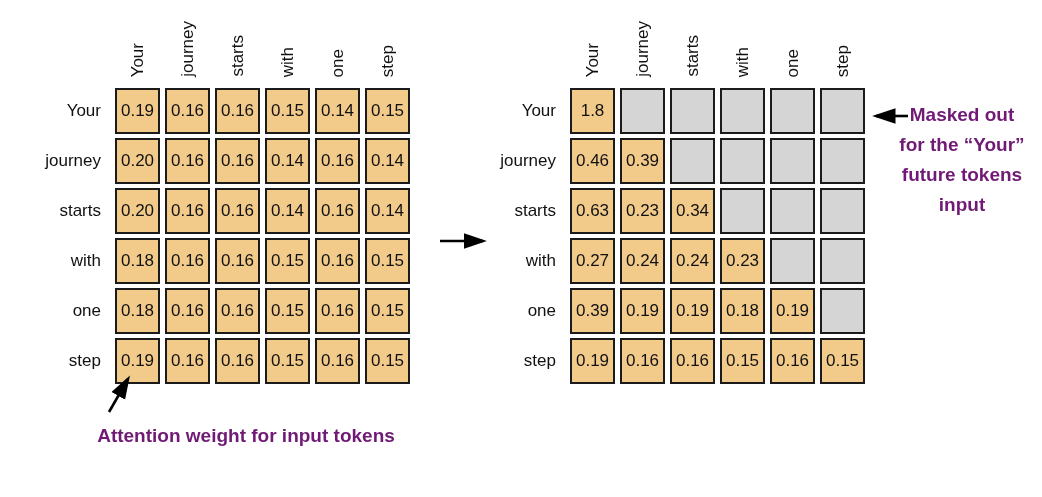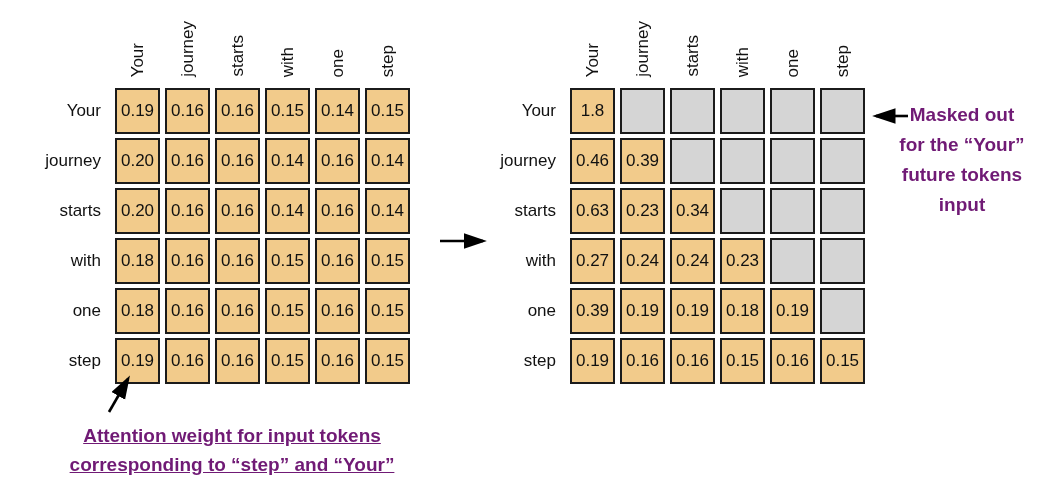--- a/index.html
+++ b/index.html
@@ -56,21 +56,21 @@
     color: #111111;
   }
   .cell.masked { background: var(--masked-fill, #D5D5D5); }
   .ann {
     position: absolute;
     font-weight: bold;
     font-size: 19px;
     color: #701a75;
     text-align: center;
   }
-  .ann-left  { left: 62px;  top: 421px; width: 340px; line-height: 29px; text-decoration: underline; }
+  .ann-left  { left: 76px;  top: 421px; width: 340px; line-height: 29px; }
   .ann-right { left: 881px; top: 100px; width: 162px; line-height: 30px; }
   .overlay {
     position: absolute;
     left: 0; top: 0;
     width: 1042px; height: 497px;
     pointer-events: none;
   }
 </style>
 </head>
 <body>
@@ -200,21 +200,20 @@
       <div class="cell">0.19</div>
       <div class="cell">0.16</div>
       <div class="cell">0.16</div>
       <div class="cell">0.15</div>
       <div class="cell">0.16</div>
       <div class="cell">0.15</div>
     </div>
 
   <div class="ann ann-left">
     <div>Attention weight for input tokens</div>
-    <div>corresponding to “step” and “Your”</div>
   </div>
 
   <div class="ann ann-right">
     <div>Masked out</div>
     <div>for the “Your”</div>
     <div>future tokens</div>
     <div>input</div>
   </div>
 
   <svg class="overlay" viewBox="0 0 1042 497">

